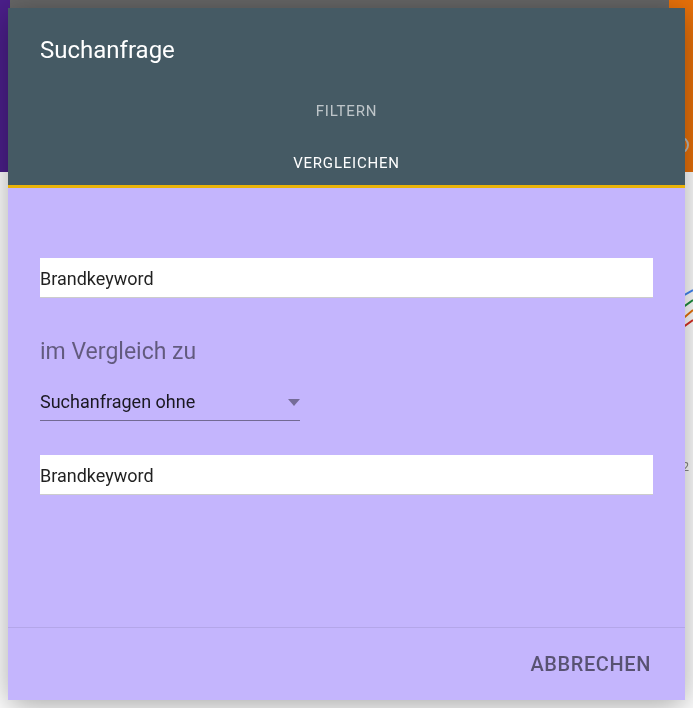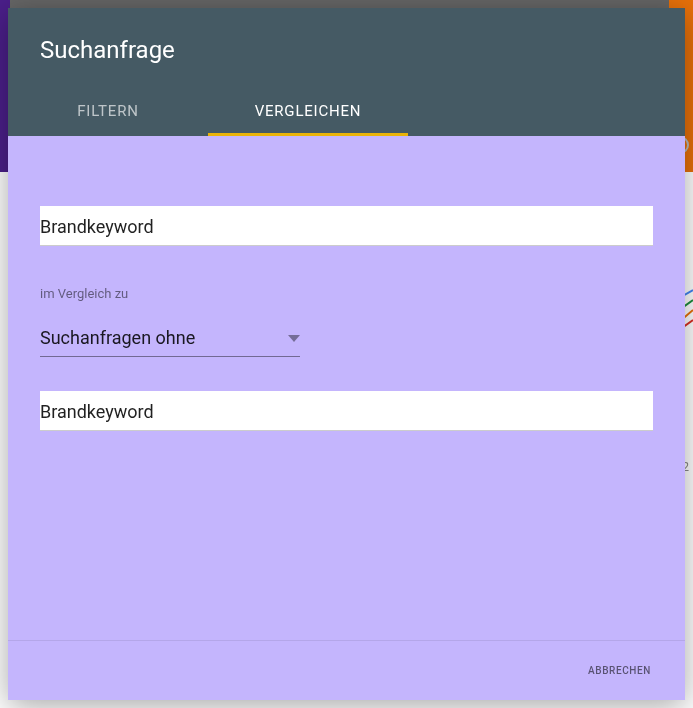--- a/index.html
+++ b/index.html
@@ -28,21 +28,21 @@
   .modal-header {
     background: #455a64;
     color: #fff;
     flex: 0 0 auto;
   }
   .modal-title {
     padding: 28px 32px 20px 32px;
     font-size: 24px;
     font-weight: 400;
   }
-  .tabs { display: flex; }
+  .tabs { display: flex; flex-direction: column; }
   .tab {
     flex: 0 0 auto;
     padding: 18px 40px 16px 40px;
     font-size: 15px;
     letter-spacing: 0.8px;
     color: rgba(255,255,255,0.65);
     text-align: center;
     cursor: pointer;
     min-width: 200px;
   }
@@ -80,38 +80,38 @@
     border: none;
     border-bottom: 1px solid rgba(0,0,0,0.2);
     font-size: 18px;
     padding: 10px 0 8px 0;
     color: rgba(0,0,0,0.87);
     outline: none;
     font-family: inherit;
   }
   .section-gap   { height: 34px; }
   .section-label {
-    font-size: 13px;
+    font-size: 23px;
     color: rgba(0,0,0,0.5);
     margin-top: 40px;
     margin-bottom: 18px;
   }
 
   .modal-footer {
     flex: 0 0 auto;
     border-top: 1px solid rgba(0,0,0,0.08);
     padding: 20px 32px;
     display: flex;
     justify-content: flex-end;
     gap: 34px;
   }
   .btn {
     border: none;
     background: none;
-    font-size: 10px;
+    font-size: 20px;
     font-weight: 500;
     letter-spacing: 0.6px;
     cursor: pointer;
     padding: 4px 2px;
     font-family: inherit;
     margin-left: 28px;
   }
   .btn-secondary { color: rgba(0,0,0,0.55); }
   .btn-primary   { color: rgba(0,0,0,0.87); }
 </style>

